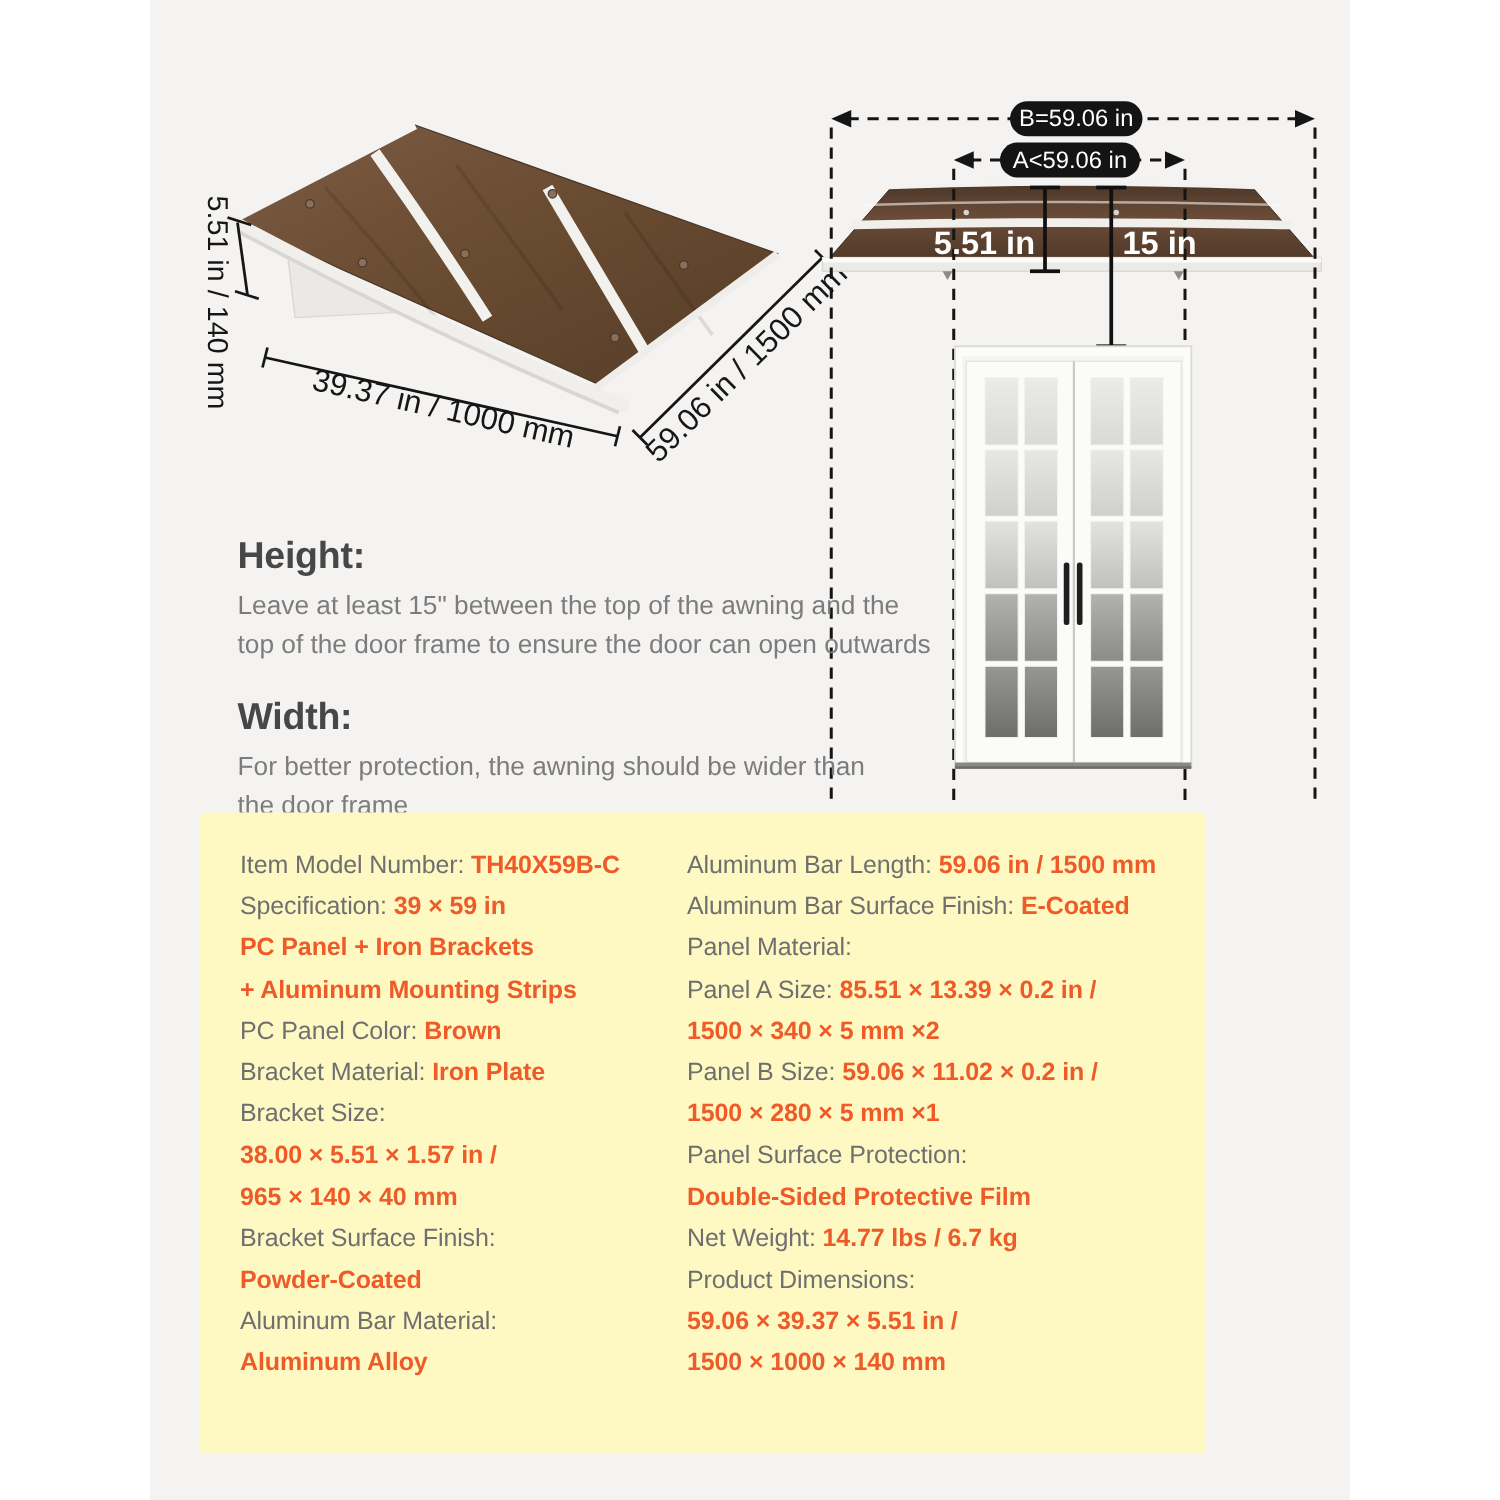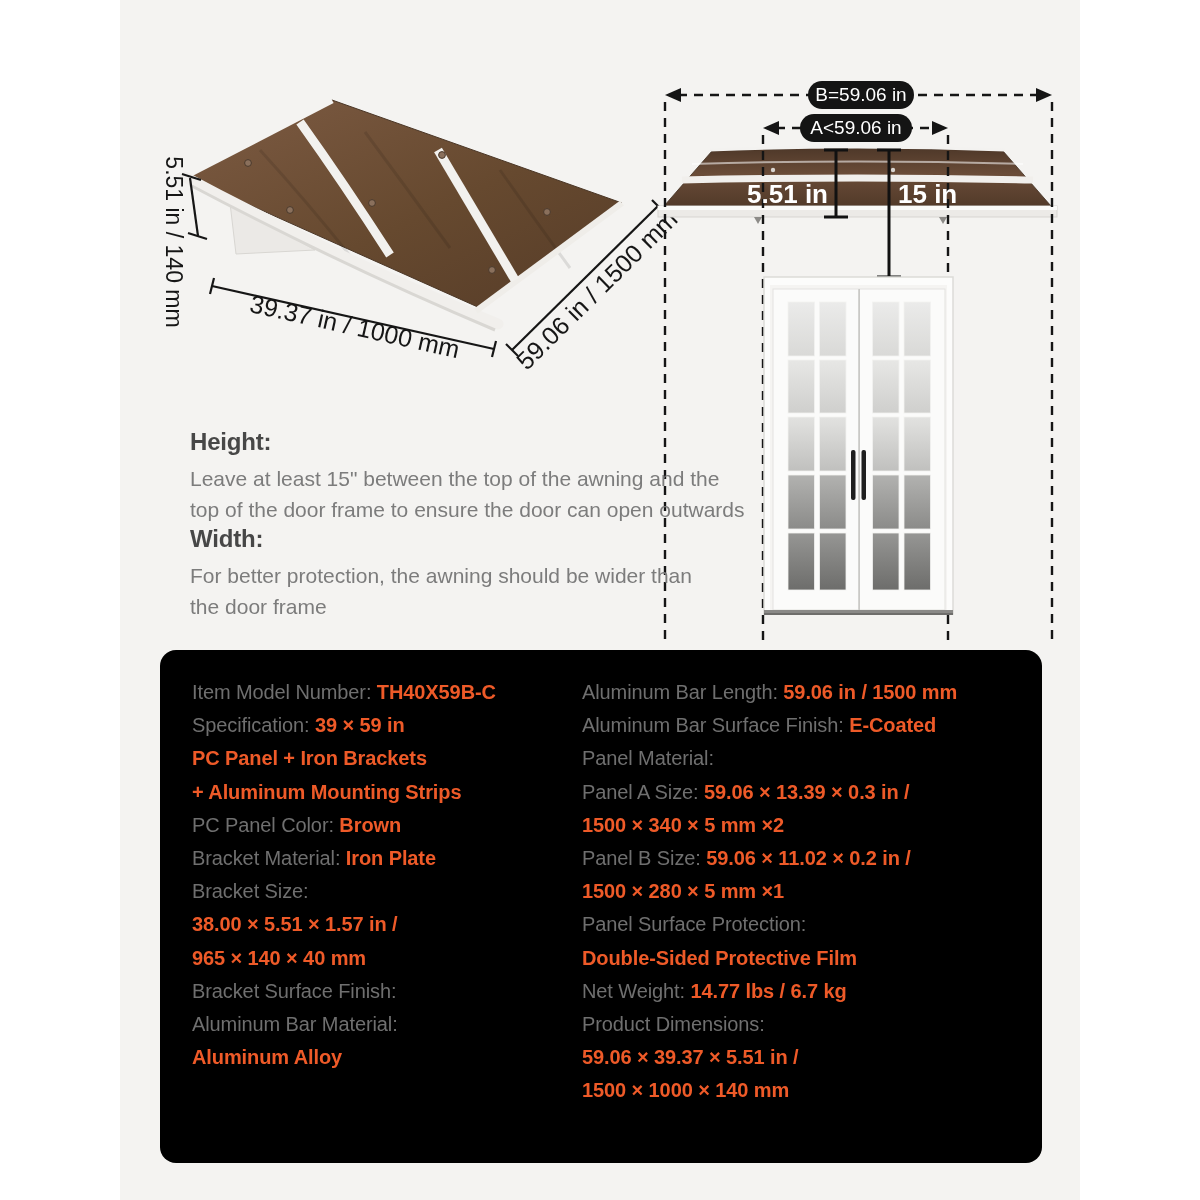--- a/index.html
+++ b/index.html
@@ -4,25 +4,25 @@
 <style>
   * { margin:0; padding:0; box-sizing:border-box; }
   html,body { width:1200px; height:1200px; }
   body { background:#ffffff; font-family:"Liberation Sans", sans-serif; position:relative; overflow:hidden; }
   .stage { position:absolute; left:0; top:0; width:1200px; height:1200px; }
   .gray-panel { position:absolute; left:120px; top:0; width:960px; height:1200px; background:#f4f3f1; }
   .svg-abs { position:absolute; display:block; }
   svg text { font-family:"Liberation Sans", sans-serif; }
 
   .notes { position:absolute; left:190px; top:428px; width:560px; }
-  .notes .note-title { font-size:24px; font-weight:bold; color:#474747; letter-spacing:-0.2px; }
+  .notes .note-title { font-size:30px; font-weight:bold; color:#474747; letter-spacing:-0.2px; }
   .notes .note-body { font-size:21px; color:#7c7c7c; line-height:31px; margin-top:7px; white-space:pre-line; }
-  .notes .sec2 { }
-
-  .card { position:absolute; left:160px; top:650px; width:882px; height:513px; background:#000000; border-radius:16px; }
+  .notes .sec2 { margin-top:26px; }
+
+  .card { position:absolute; left:160px; top:650px; width:804px; height:513px; background:#fef9c3; border-radius:4px; }
   .cols { display:flex; padding:26px 0 0 32px; }
   .col-left  { width:390px; }
   .col-right { width:452px; }
   .spec-line { font-size:20px; line-height:33.2px; white-space:nowrap; letter-spacing:-0.1px; }
   .spec-line .lab { color:#6f6f6f; }
   .spec-line .val { color:#ee5a28; font-weight:bold; }
 </style>
 </head>
 <body>
 
@@ -217,28 +217,29 @@
           <div class="spec-line"><span class="lab">Item Model Number: </span><span class="val">TH40X59B-C</span></div>
           <div class="spec-line"><span class="lab">Specification: </span><span class="val">39 × 59 in</span></div>
           <div class="spec-line"><span class="val">PC Panel + Iron Brackets</span></div>
           <div class="spec-line"><span class="val">+ Aluminum Mounting Strips</span></div>
           <div class="spec-line"><span class="lab">PC Panel Color: </span><span class="val">Brown</span></div>
           <div class="spec-line"><span class="lab">Bracket Material: </span><span class="val">Iron Plate</span></div>
           <div class="spec-line"><span class="lab">Bracket Size:</span></div>
           <div class="spec-line"><span class="val">38.00 × 5.51 × 1.57 in /</span></div>
           <div class="spec-line"><span class="val">965 × 140 × 40 mm</span></div>
           <div class="spec-line"><span class="lab">Bracket Surface Finish:</span></div>
+          <div class="spec-line"><span class="val">Powder-Coated</span></div>
           <div class="spec-line"><span class="lab">Aluminum Bar Material:</span></div>
           <div class="spec-line"><span class="val">Aluminum Alloy</span></div>
         </div>
       <div class="col-right">
           <div class="spec-line"><span class="lab">Aluminum Bar Length: </span><span class="val">59.06 in / 1500 mm</span></div>
           <div class="spec-line"><span class="lab">Aluminum Bar Surface Finish: </span><span class="val">E-Coated</span></div>
           <div class="spec-line"><span class="lab">Panel Material:</span></div>
-          <div class="spec-line"><span class="lab">Panel A Size: </span><span class="val">59.06 × 13.39 × 0.3 in /</span></div>
+          <div class="spec-line"><span class="lab">Panel A Size: </span><span class="val">85.51 × 13.39 × 0.2 in /</span></div>
           <div class="spec-line"><span class="val">1500 × 340 × 5 mm ×2</span></div>
           <div class="spec-line"><span class="lab">Panel B Size: </span><span class="val">59.06 × 11.02 × 0.2 in /</span></div>
           <div class="spec-line"><span class="val">1500 × 280 × 5 mm ×1</span></div>
           <div class="spec-line"><span class="lab">Panel Surface Protection:</span></div>
           <div class="spec-line"><span class="val">Double-Sided Protective Film</span></div>
           <div class="spec-line"><span class="lab">Net Weight: </span><span class="val">14.77 lbs / 6.7 kg</span></div>
           <div class="spec-line"><span class="lab">Product Dimensions:</span></div>
           <div class="spec-line"><span class="val">59.06 × 39.37 × 5.51 in /</span></div>
           <div class="spec-line"><span class="val">1500 × 1000 × 140 mm</span></div>
         </div>

